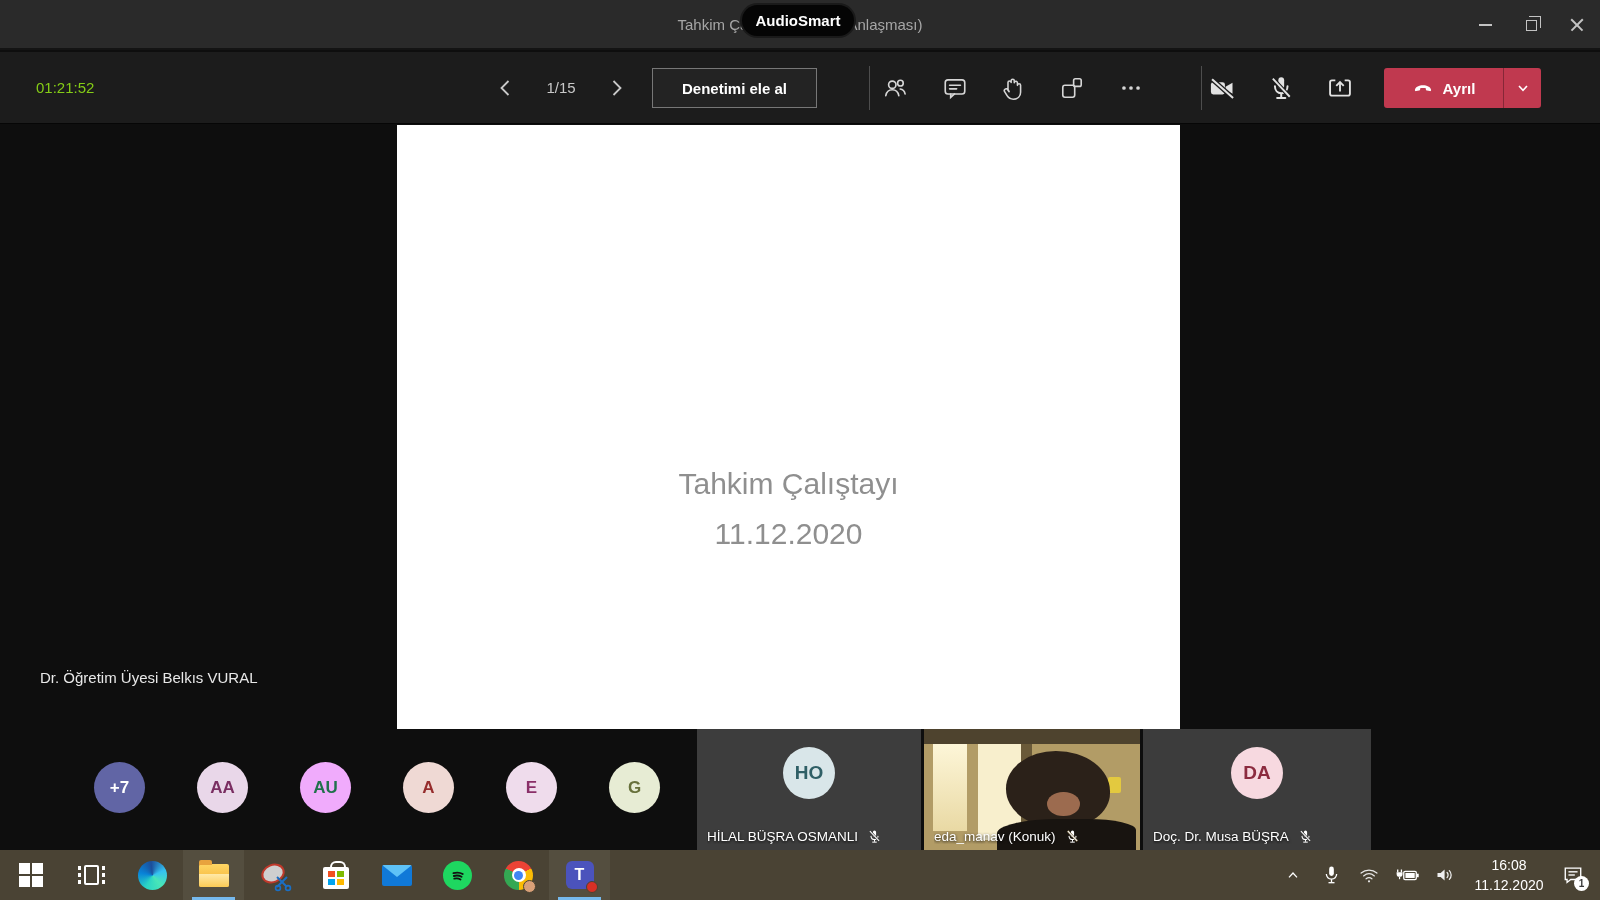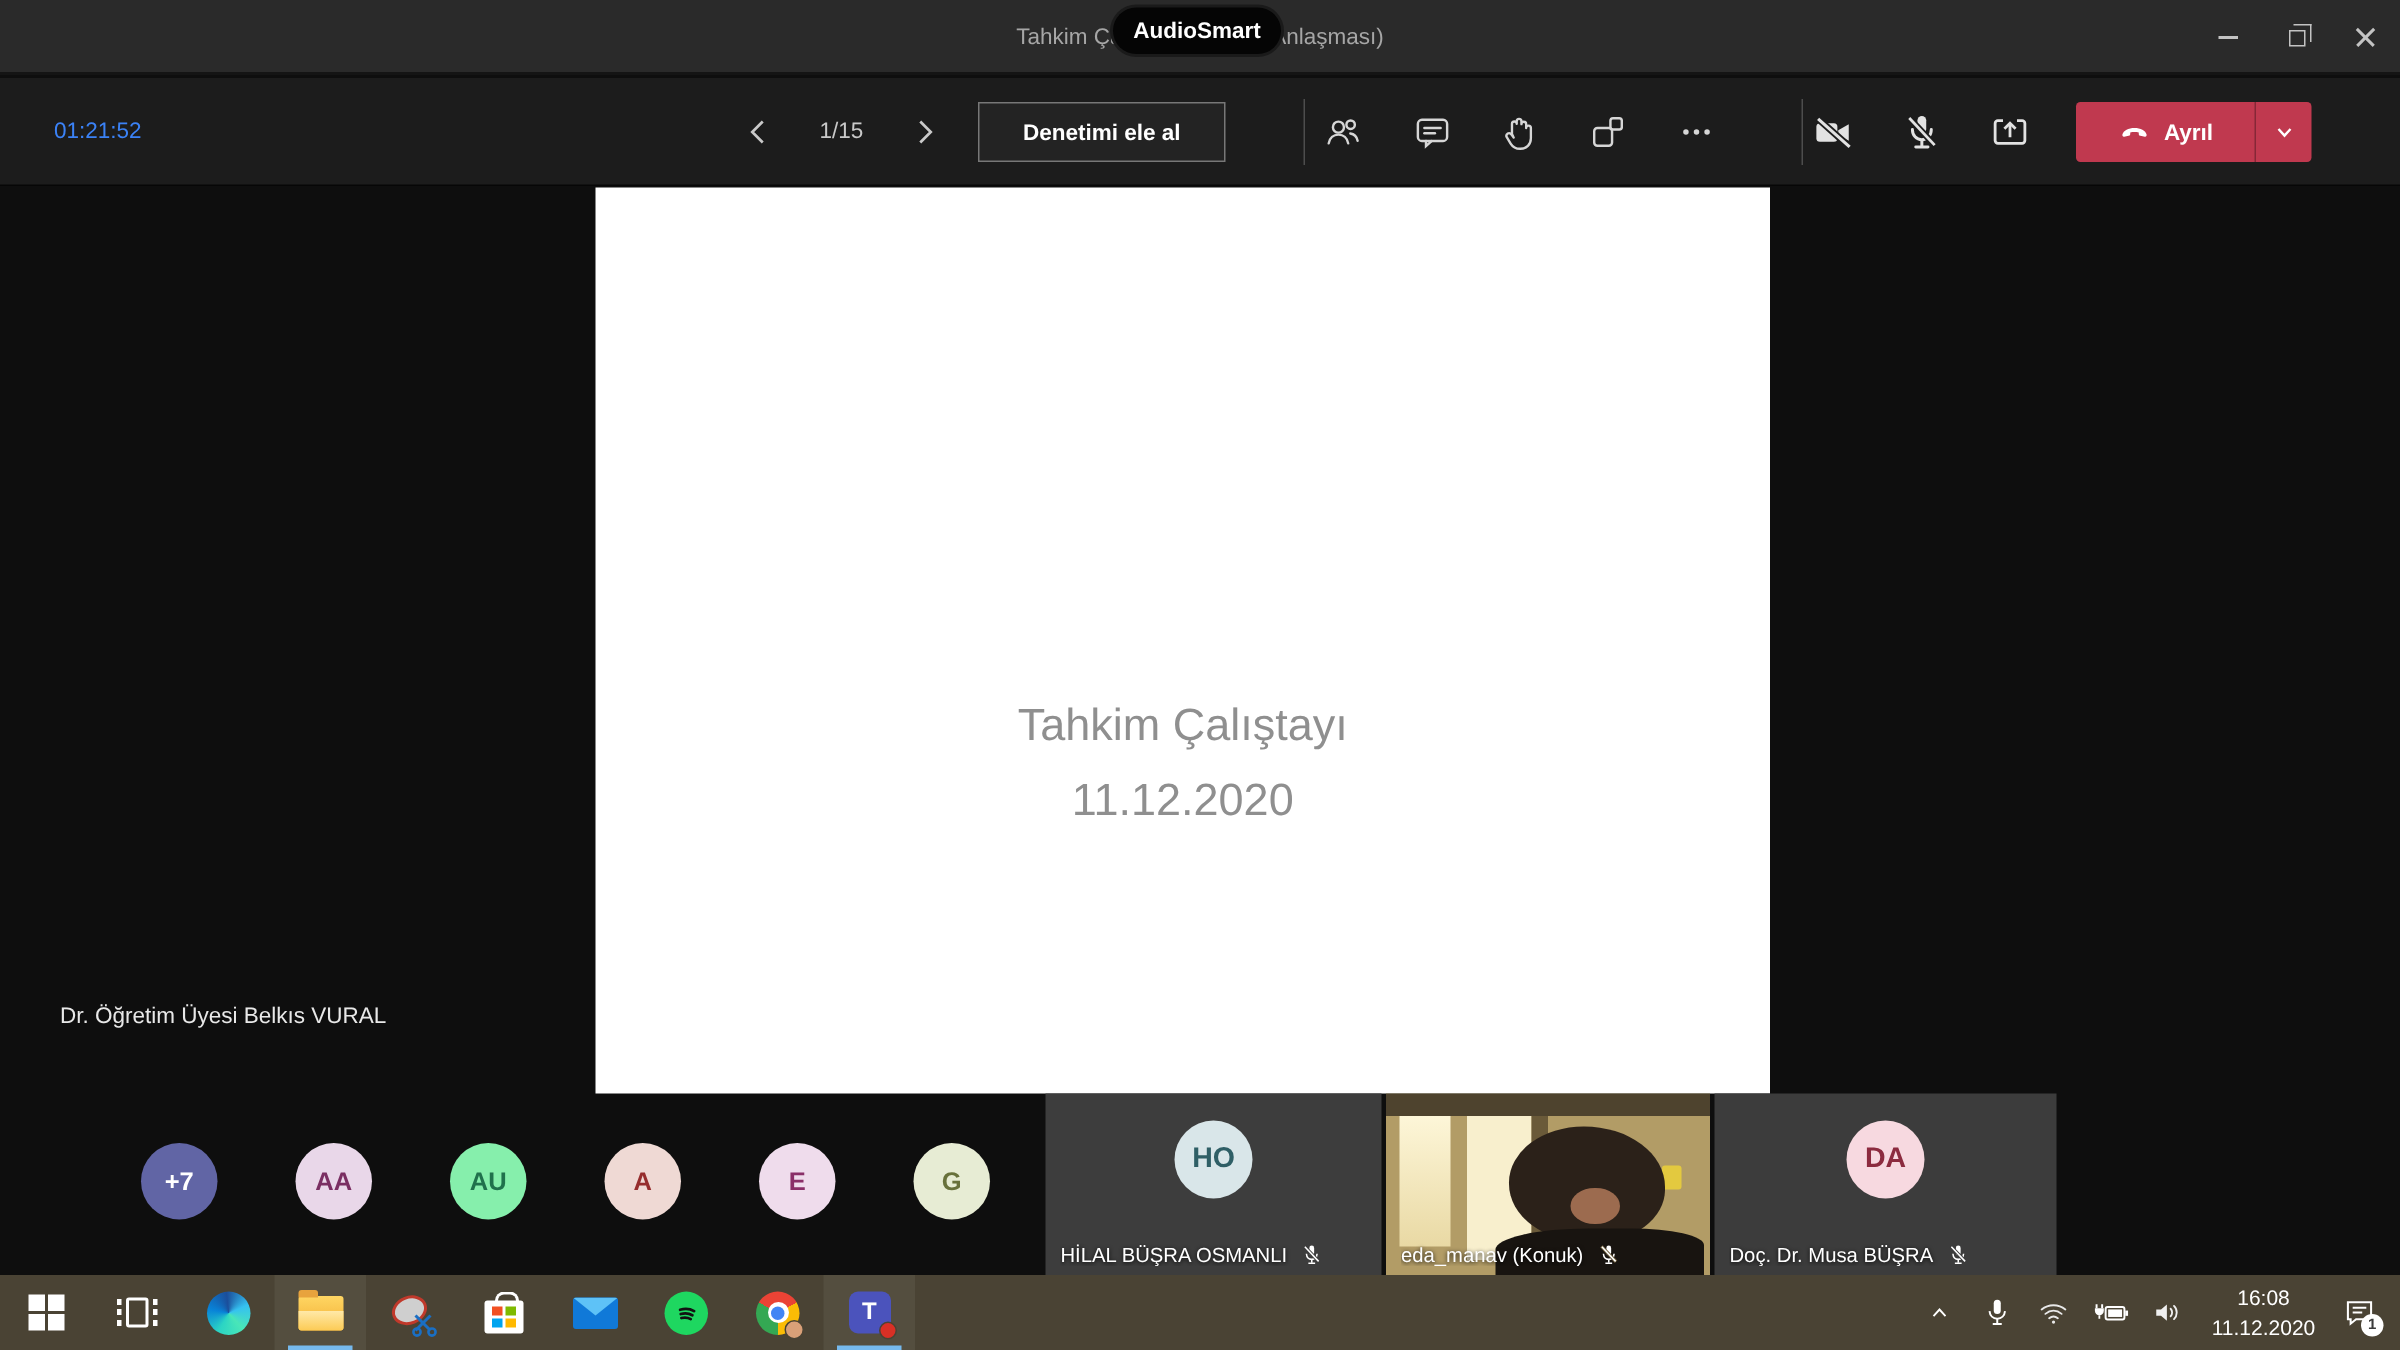--- a/index.html
+++ b/index.html
@@ -14,21 +14,21 @@
   .wc { width:46px; height:50px; display:flex; align-items:center; justify-content:center; }
   .wc-min { width:13px; height:2px; background:#c3c3c3; }
   .wc-restore { position:relative; width:11px; height:11px; border:1.5px solid #c3c3c3; }
   .wc-restore::before { content:""; position:absolute; left:2px; top:-5px; width:11px; height:11px; border:1.5px solid #c3c3c3; border-left:none; border-bottom:none; }
   .wc-x { position:relative; width:14px; height:14px; }
   .wc-x::before,.wc-x::after { content:""; position:absolute; left:-1px; top:6px; width:16px; height:1.6px; background:#c3c3c3; }
   .wc-x::before { transform:rotate(45deg); } .wc-x::after { transform:rotate(-45deg); }
 
   
   .toolbar { position:absolute; left:0; top:52px; width:1600px; height:72px; background:#1c1c1c; border-bottom:1px solid #060606; }
-  .timer { position:absolute; left:36px; top:0; height:72px; line-height:72px; color:#3b82f6; font-size:15px; }
+  .timer { position:absolute; left:36px; top:0; height:72px; line-height:72px; color:#84cc16; font-size:15px; }
   .tbtn { position:absolute; top:14px; height:44px; display:flex; align-items:center; justify-content:center; background:none; border:none; cursor:pointer; }
   .chev-prev { left:486px; width:40px; } .chev-next { left:596px; width:40px; }
   .slide-counter { position:absolute; left:528px; top:0; width:66px; height:72px; line-height:72px; text-align:center; color:#c9c9c9; font-size:15px; }
   .take-control { position:absolute; left:652px; top:16px; width:165px; height:40px; background:#232323; border:1px solid #777; color:#fff; font-size:15px; font-weight:bold; display:flex; align-items:center; justify-content:center; cursor:pointer; }
   .vdiv { position:absolute; top:14px; width:1px; height:44px; background:#4d4d4d; }
   .d1 { left:869px; } .d2 { left:1201px; }
   .i-people { left:873px; width:44px; } .i-chat { left:933px; width:44px; } .i-hand { left:991px; width:44px; }
   .i-rooms { left:1050px; width:44px; } .i-more { left:1109px; width:44px; }
   .i-cam { left:1200px; width:44px; } .i-mic { left:1259px; width:44px; } .i-share { left:1318px; width:44px; }
   .leave-btn { position:absolute; left:1384px; top:16px; width:157px; height:40px; border-radius:3px; display:flex; align-items:center; cursor:pointer; }
@@ -235,21 +235,21 @@
 
   <div class="slide">
     <div class="slide-sub1">Tahkim Çalıştayı</div>
     <div class="slide-sub2">11.12.2020</div>
   </div>
 
   <div class="presenter-label">Dr. Öğretim Üyesi Belkıs VURAL</div>
 
   <div class="avatar-circle av0" style="background: rgb(97, 101, 165); color: rgb(255, 255, 255);">+7</div>
   <div class="avatar-circle av1" style="background: rgb(233, 215, 233); color: rgb(122, 46, 98);">AA</div>
-  <div class="avatar-circle av2" style="background: #86efac; color: rgb(32, 113, 76);">AU</div>
+  <div class="avatar-circle av2" style="background: #f0abfc; color: rgb(32, 113, 76);">AU</div>
   <div class="avatar-circle av3" style="background: rgb(239, 217, 212); color: rgb(150, 45, 45);">A</div>
   <div class="avatar-circle av4" style="background: rgb(239, 220, 236); color: rgb(138, 47, 104);">E</div>
   <div class="avatar-circle av5" style="background: rgb(231, 236, 212); color: rgb(104, 113, 59);">G</div>
 
   <div class="tile tile-1">
     <div class="tile-av" style="background: rgb(217, 230, 233); color: rgb(47, 95, 102);">HO</div>
     <div class="namebar">
       <span>HİLAL BÜŞRA OSMANLI</span>
       <svg width="15" height="15" viewBox="0 0 16 16">
         <rect x="6.3" y="1.5" width="3.4" height="7" rx="1.7" fill="#fff"></rect>

